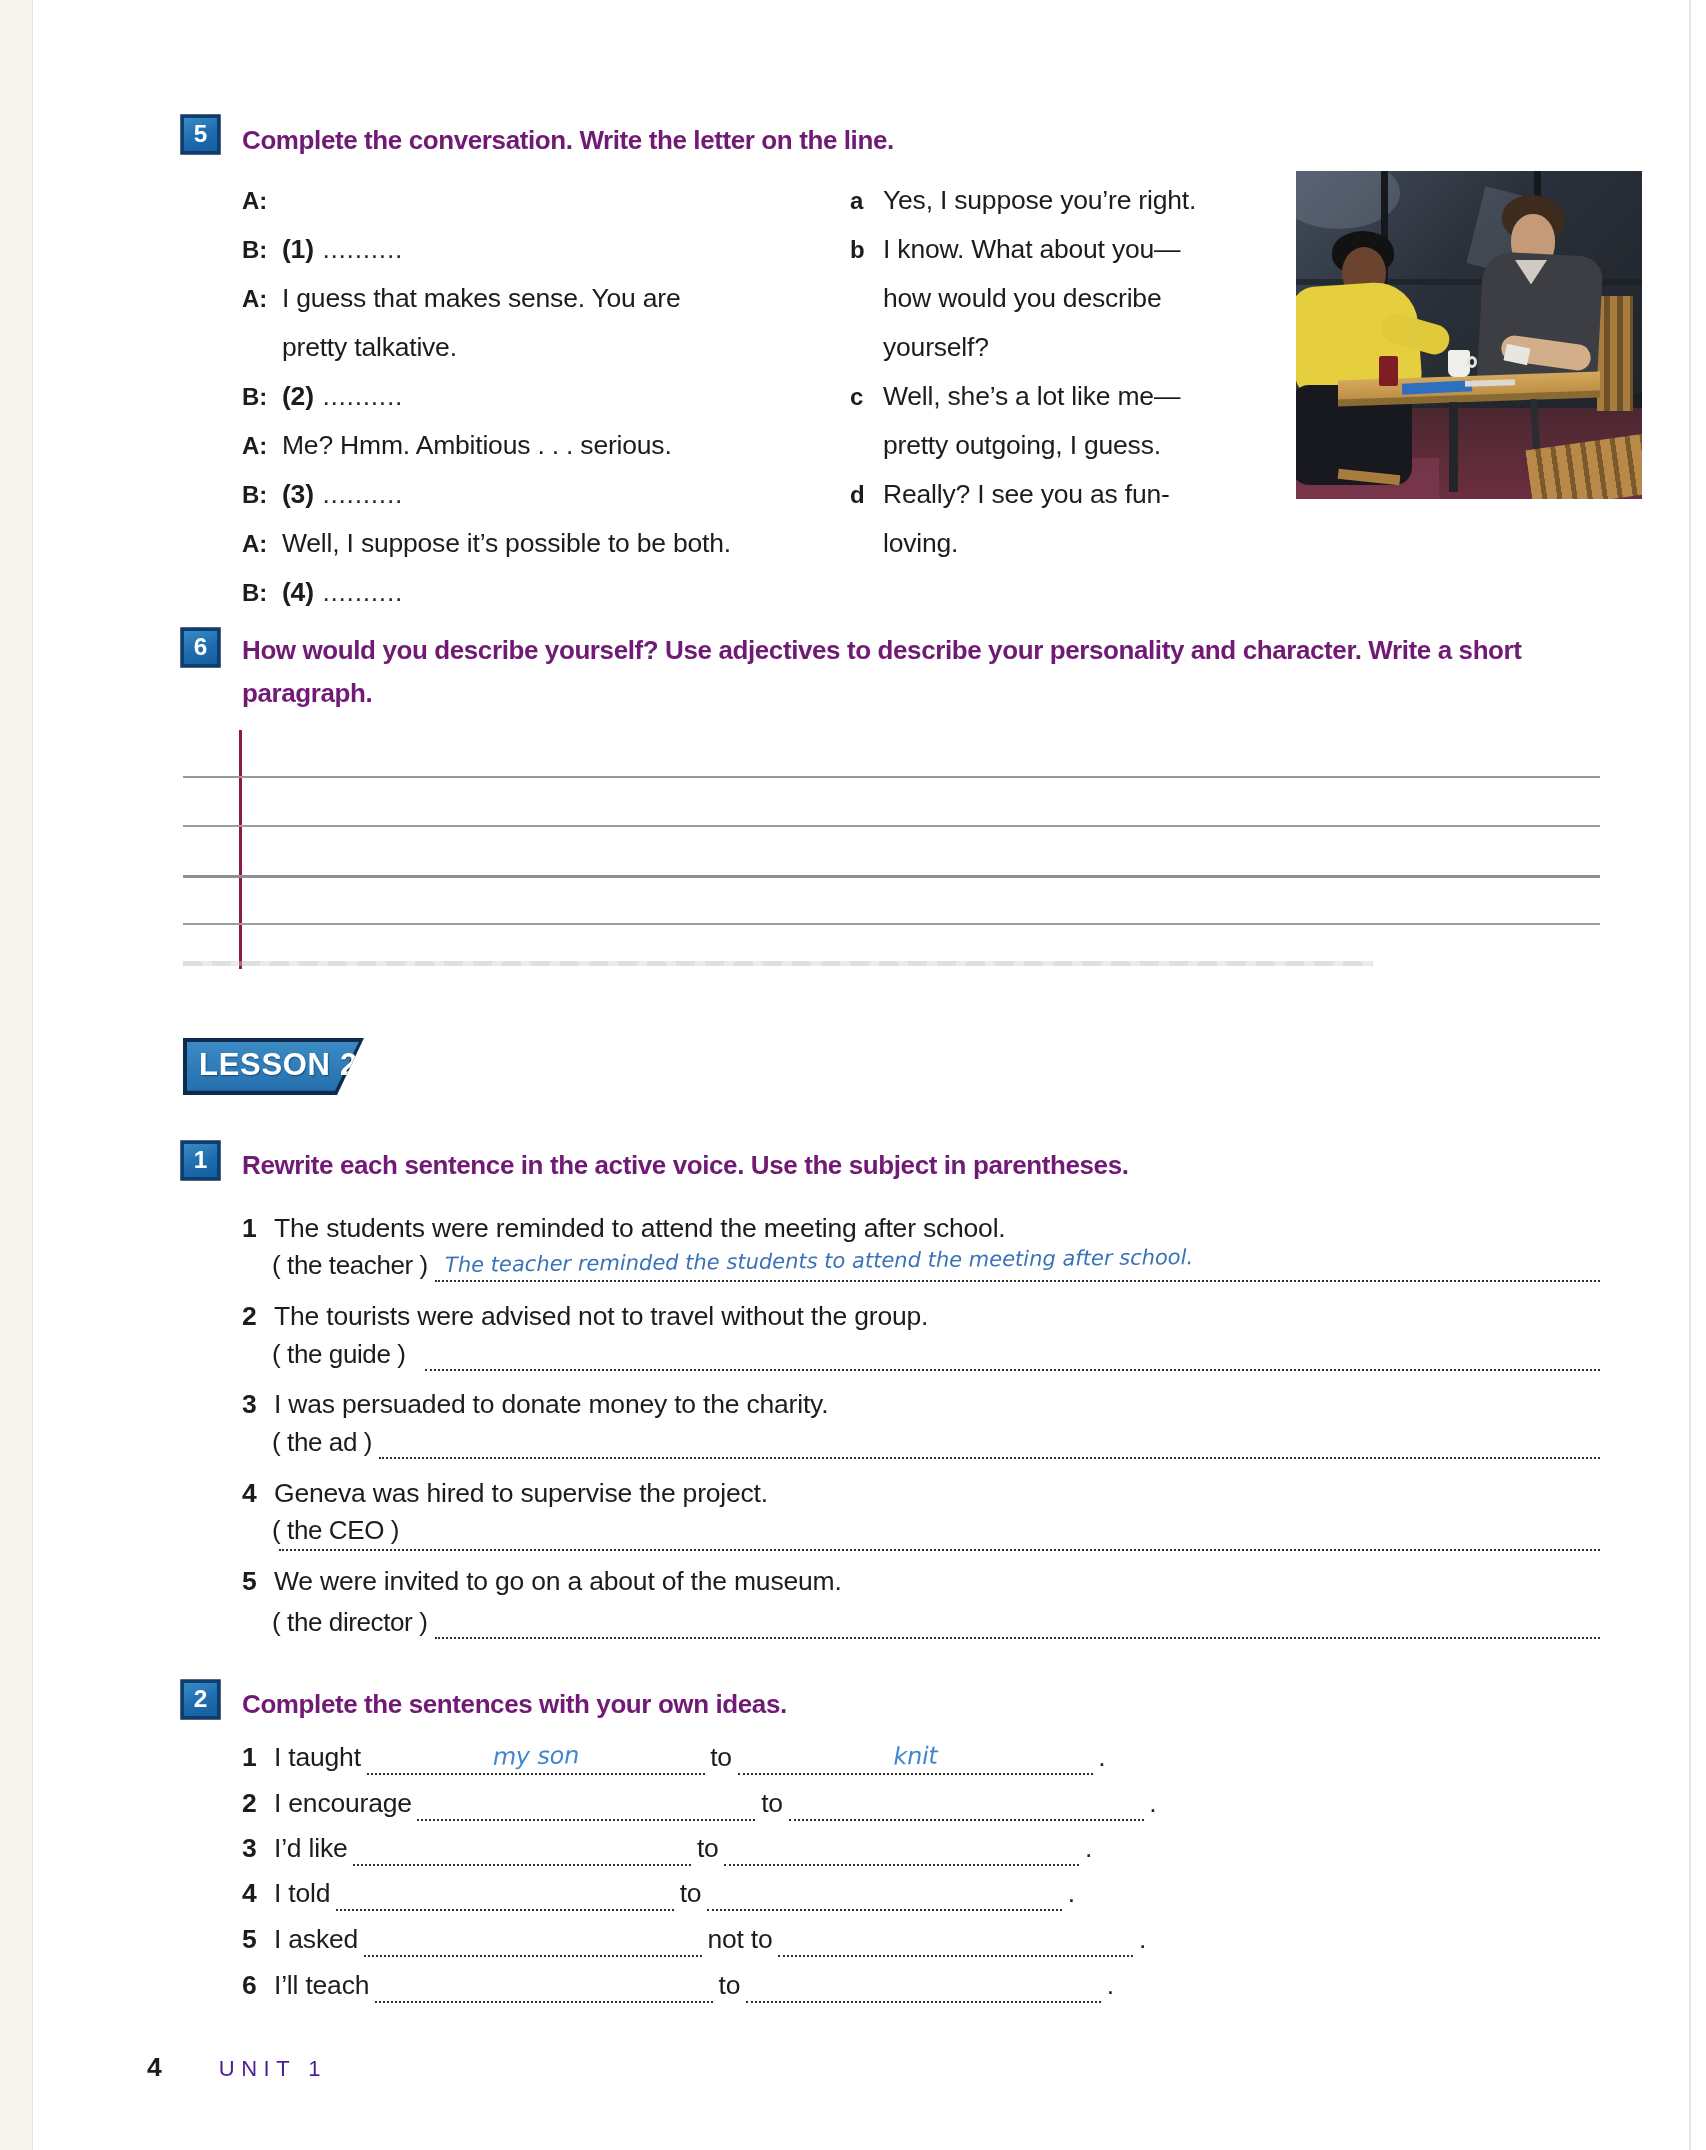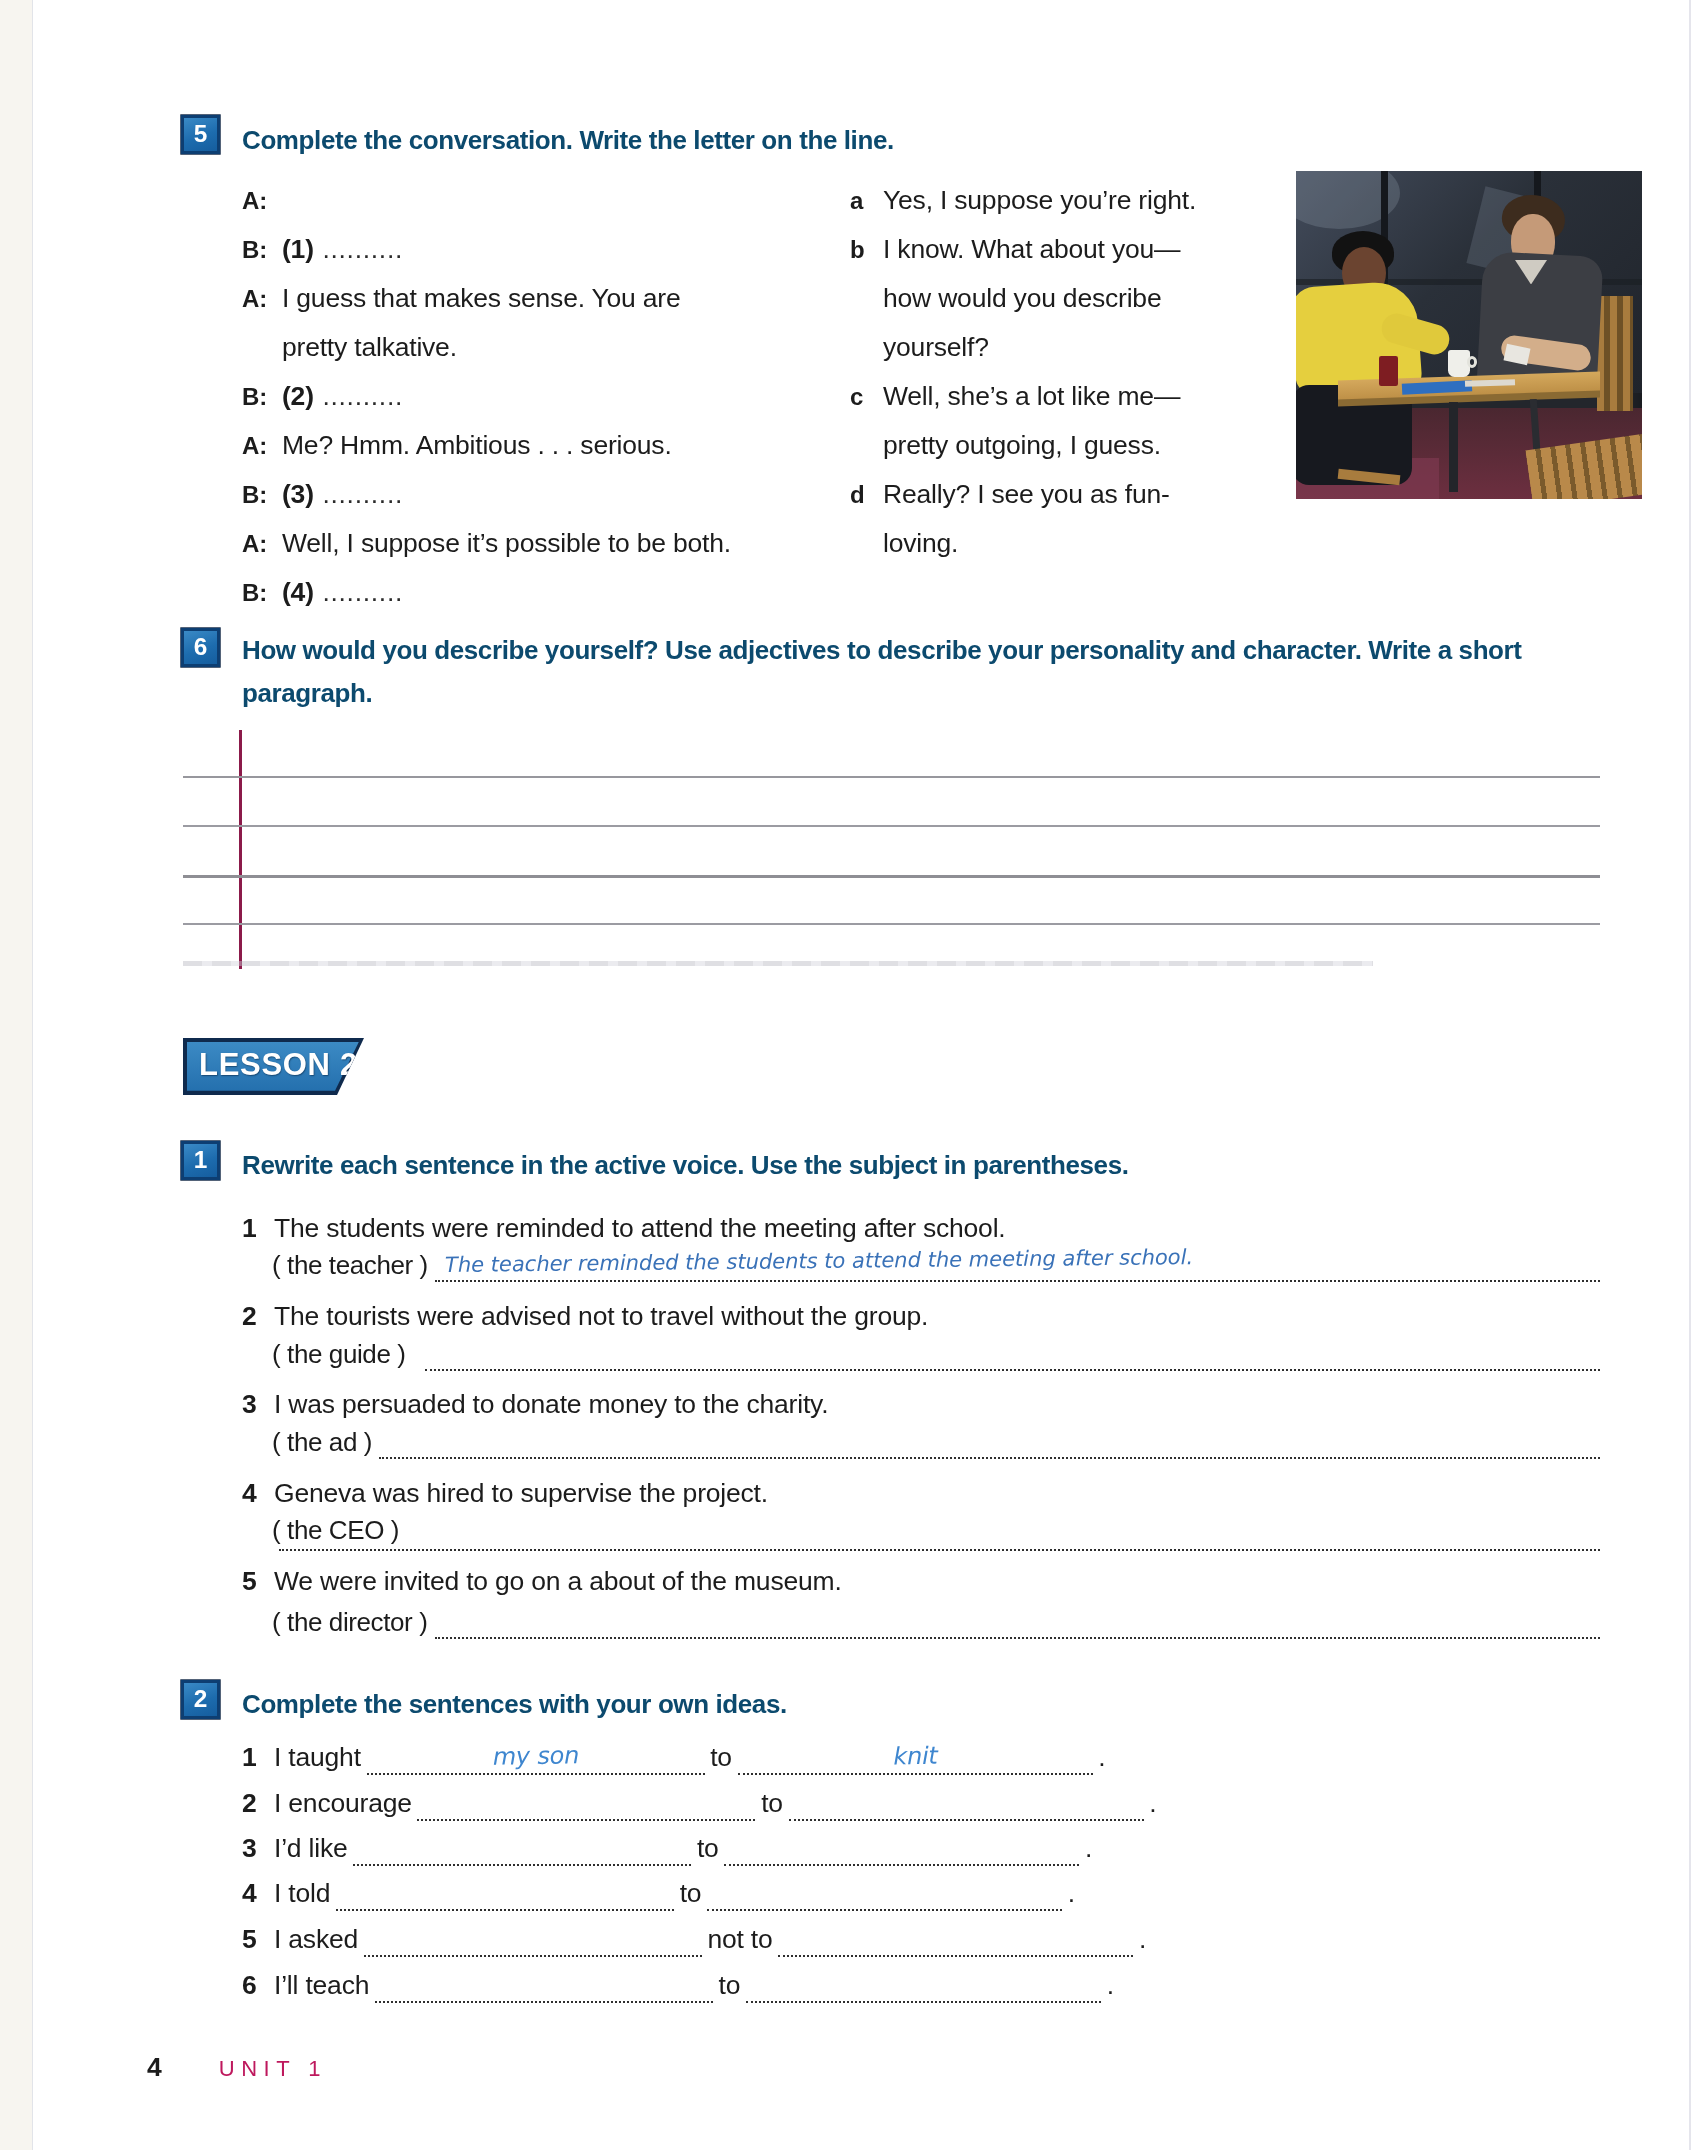--- a/index.html
+++ b/index.html
@@ -8,21 +8,21 @@
   .edge-strip-left{position:absolute;left:0;top:0;width:32px;height:2151px;background:#f7f5f0;}
   .edge-line-left{position:absolute;left:32px;top:0;width:1.4px;height:2151px;background:#e2e4e9;}
   .edge-line-right{position:absolute;left:1689px;top:0;width:2.2px;height:2151px;background:#e5e5ec;}
 
   
   .numbox{position:absolute;width:39px;height:39px;border:3.6px solid #0d3e72;box-sizing:border-box;
           background:linear-gradient(160deg,#3a8ac6 0%,#1d6cae 55%,#155d9e 100%);
           display:flex;align-items:center;justify-content:center;box-shadow:0 0 0 0.7px #09203f;}
   .numbox span{color:#ffffff;font-weight:bold;font-size:24.4px;line-height:1;}
 
-  .extitle{position:absolute;font-weight:bold;font-size:26px;line-height:43px;color:#0c4a6e;letter-spacing:-0.4px;}
+  .extitle{position:absolute;font-weight:bold;font-size:26px;line-height:43px;color:#701a75;letter-spacing:-0.4px;}
 
   
   .dialogue{position:absolute;left:242px;top:176px;width:545px;}
   .drow{display:flex;line-height:49px;font-size:26.5px;}
   .dsp{width:40px;font-weight:bold;flex:0 0 40px;font-size:24px;}
   .dtext{width:459px;letter-spacing:-0.2px;}
   .dnum{font-weight:bold;}
   .ddots{margin-left:8.6px;letter-spacing:0.7px;color:#2a2a2a;}
 
   
@@ -96,21 +96,21 @@
   .crow{position:absolute;left:242px;display:flex;font-size:26.5px;line-height:36px;align-items:flex-end;letter-spacing:-0.2px;}
   .cnum{width:32px;flex:0 0 32px;font-weight:bold;align-self:flex-start;}
   .cstart,.cmid,.cend{white-space:pre;align-self:flex-start;}
   .cblank{position:relative;border-bottom:2.9px dotted #2e2e2e;height:32px;margin:0 5.7px;}
   .cb1{width:338px;}
   .cb2{width:355px;}
   .hw-blank{position:absolute;left:0;right:0;bottom:-1.4px;text-align:center;font-size:24px;color:#3e86cf;transform:rotate(-1deg);}
 
   .footer{position:absolute;left:147px;top:2052px;display:flex;align-items:baseline;}
   .pgnum{font-weight:bold;font-size:26.5px;}
-  .unit{margin-left:57px;font-size:22px;letter-spacing:6.5px;color:#be185d;}
+  .unit{margin-left:57px;font-size:22px;letter-spacing:6.5px;color:#4c1d95;}
 </style>
 </head>
 <body>
 
 <div class="page">
   <div class="edge-strip-left"></div>
   <div class="edge-line-left"></div>
   <div class="edge-line-right"></div>
 
   <div class="numbox" style="left:181px;top:115px;">

